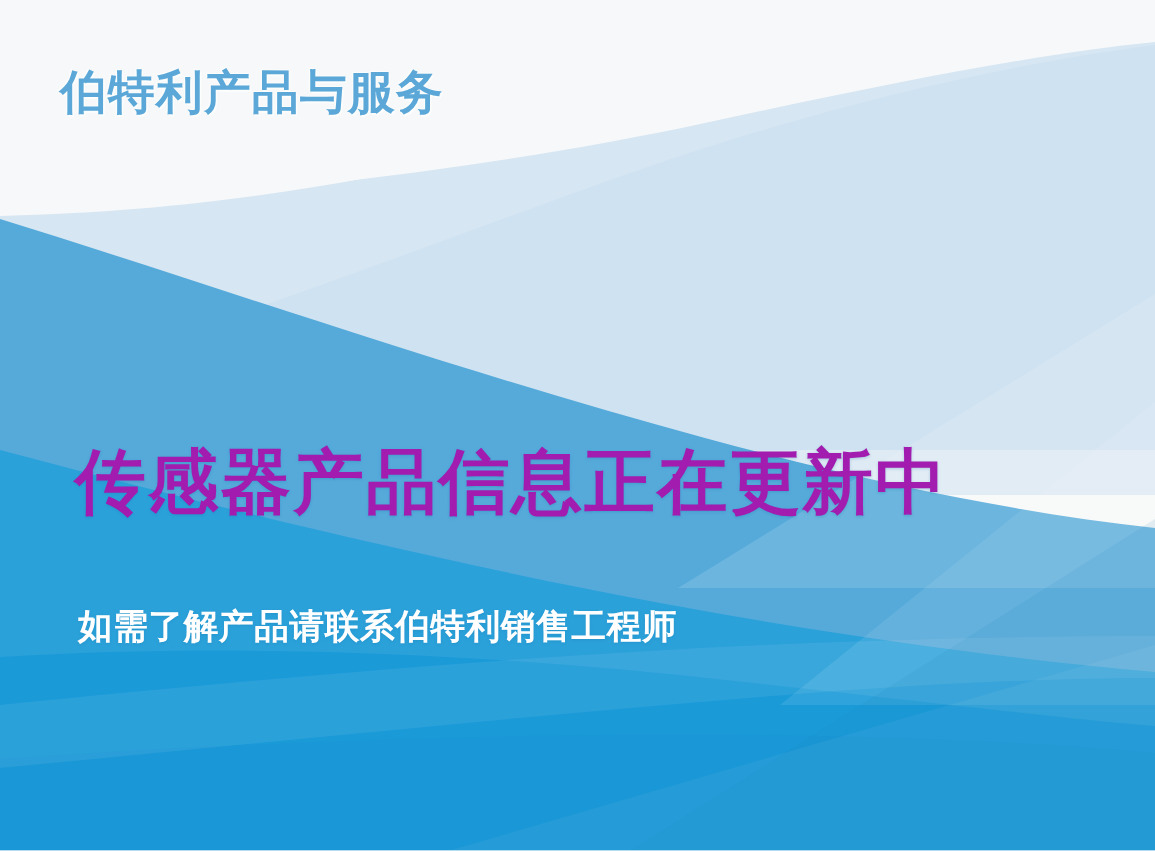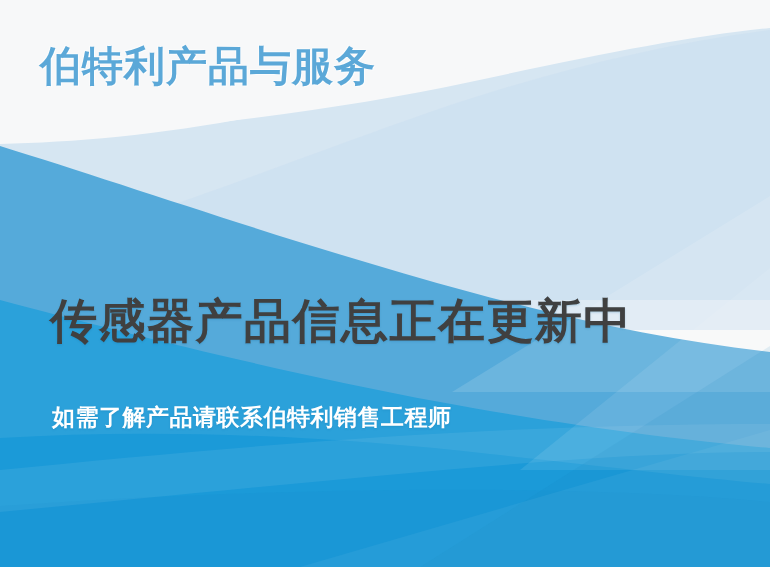--- a/index.html
+++ b/index.html
@@ -33,40 +33,40 @@
     position: absolute;
     inset: 0;
     width: 770px;
     height: 567px;
   }
 
   .brand-title {
     position: absolute;
     left: 40px;
     top: 46px;
-    font-size: 41px;
+    font-size: 31px;
     font-weight: bold;
     letter-spacing: 1px;
     color: #5ba8d8;
     text-shadow:
       0 0 1px rgba(255,255,255,0.9),
       1px 1px 0 rgba(255,255,255,0.65),
       -1px -1px 0 rgba(255,255,255,0.5);
     white-space: nowrap;
     line-height: 1;
   }
 
   .headline {
     position: absolute;
     left: 50px;
     top: 297px;
     font-size: 47px;
     font-weight: bold;
     letter-spacing: 1.5px;
-    color: #404040;
+    color: #a21caf;
     white-space: nowrap;
     line-height: 1;
     text-shadow: 0 1px 2px rgba(20,110,165,0.28);
   }
 
   .subheadline {
     position: absolute;
     left: 52px;
     top: 406px;
     font-size: 23px;

